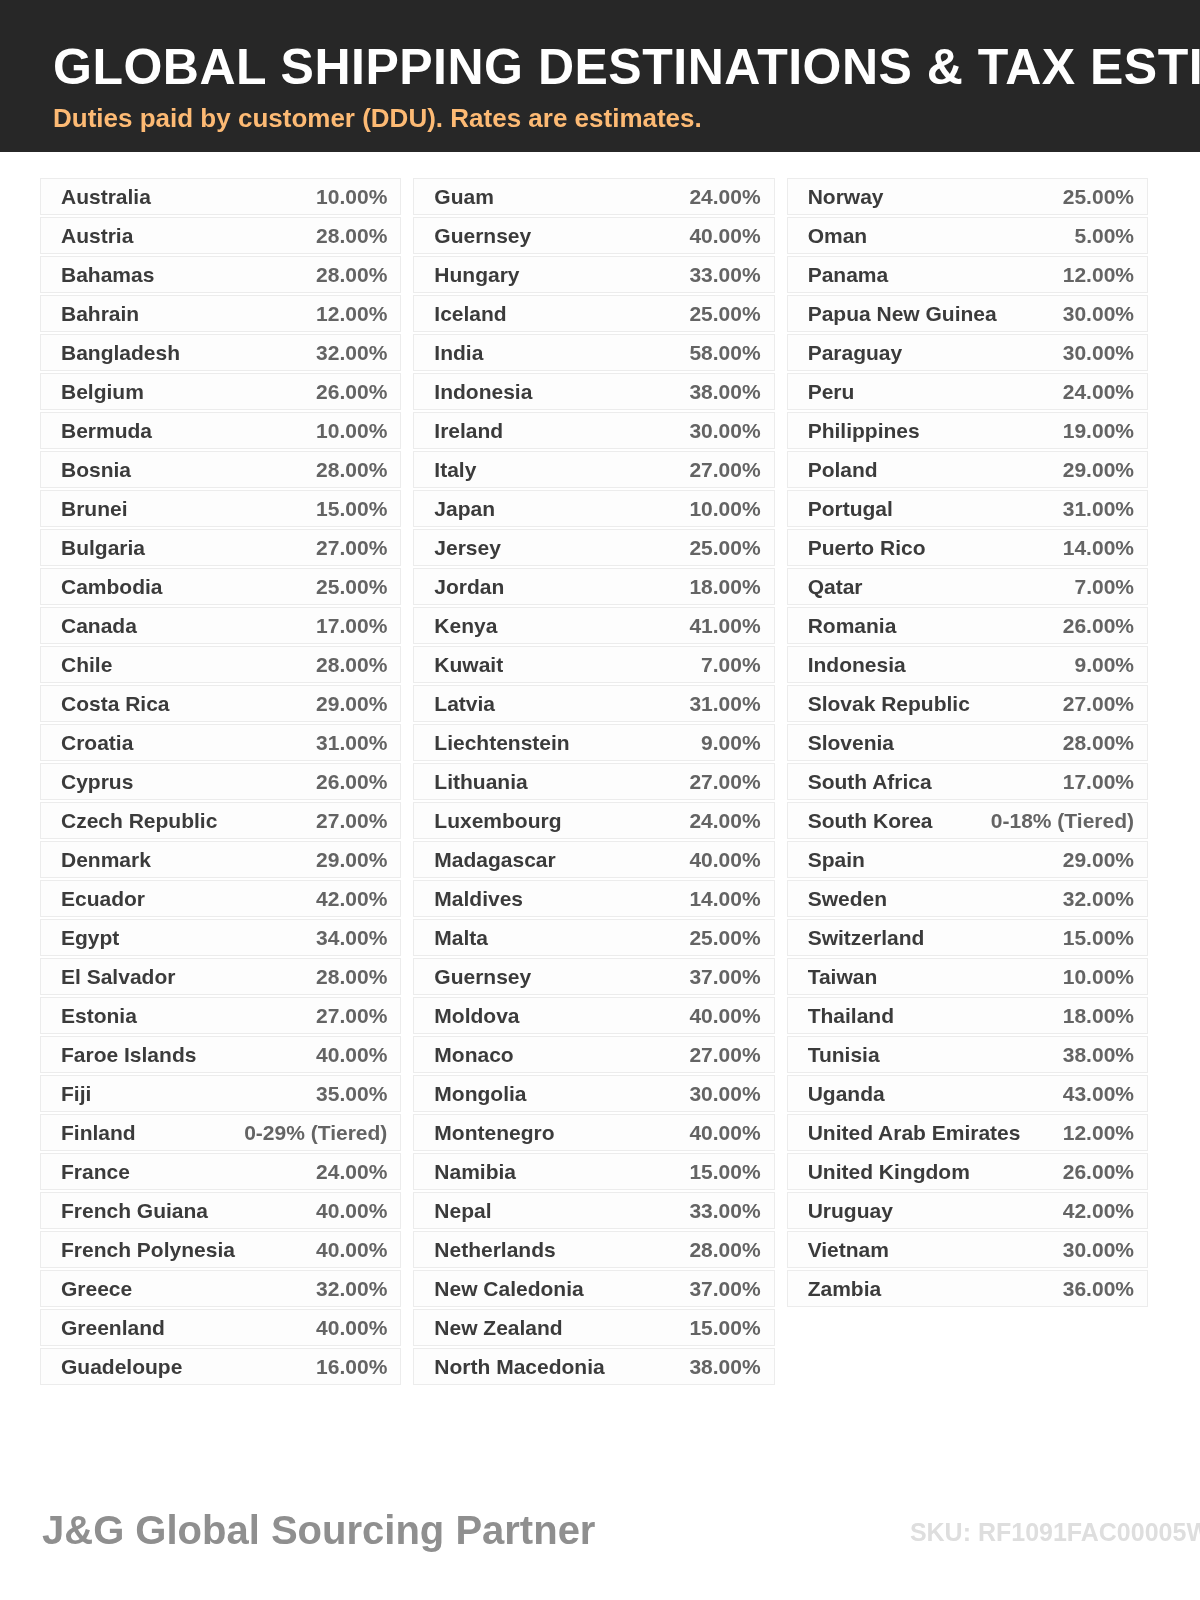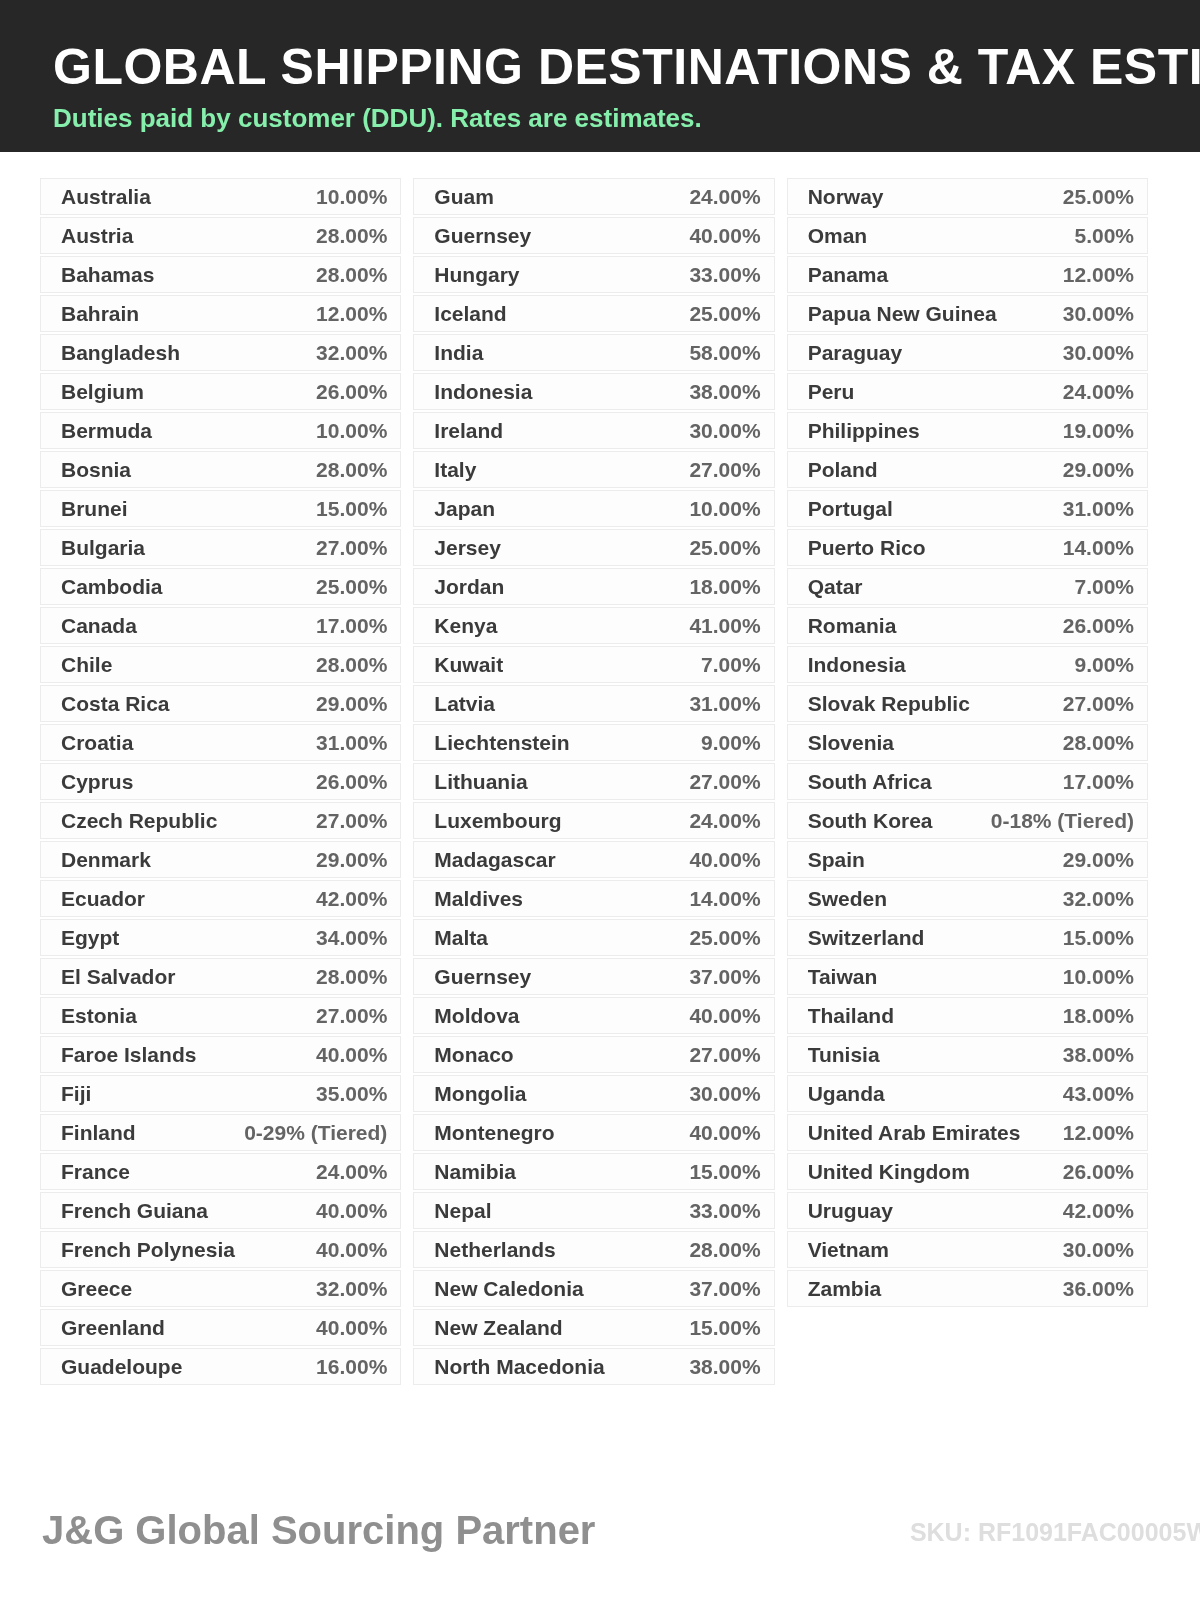--- a/index.html
+++ b/index.html
@@ -31,21 +31,21 @@
     font-weight: bold;
     letter-spacing: 0.5px;
     color: #ffffff;
     white-space: nowrap;
     text-align: center;
   }
   .header .subtitle {
     margin: 8px 0 0 0;
     font-size: 26px;
     font-weight: bold;
-    color: #86efac;
+    color: #fdba74;
     white-space: nowrap;
   }
 
   
   .table {
     position: absolute;
     top: 178px;
     left: 40px;
     right: 52px;
     display: grid;

